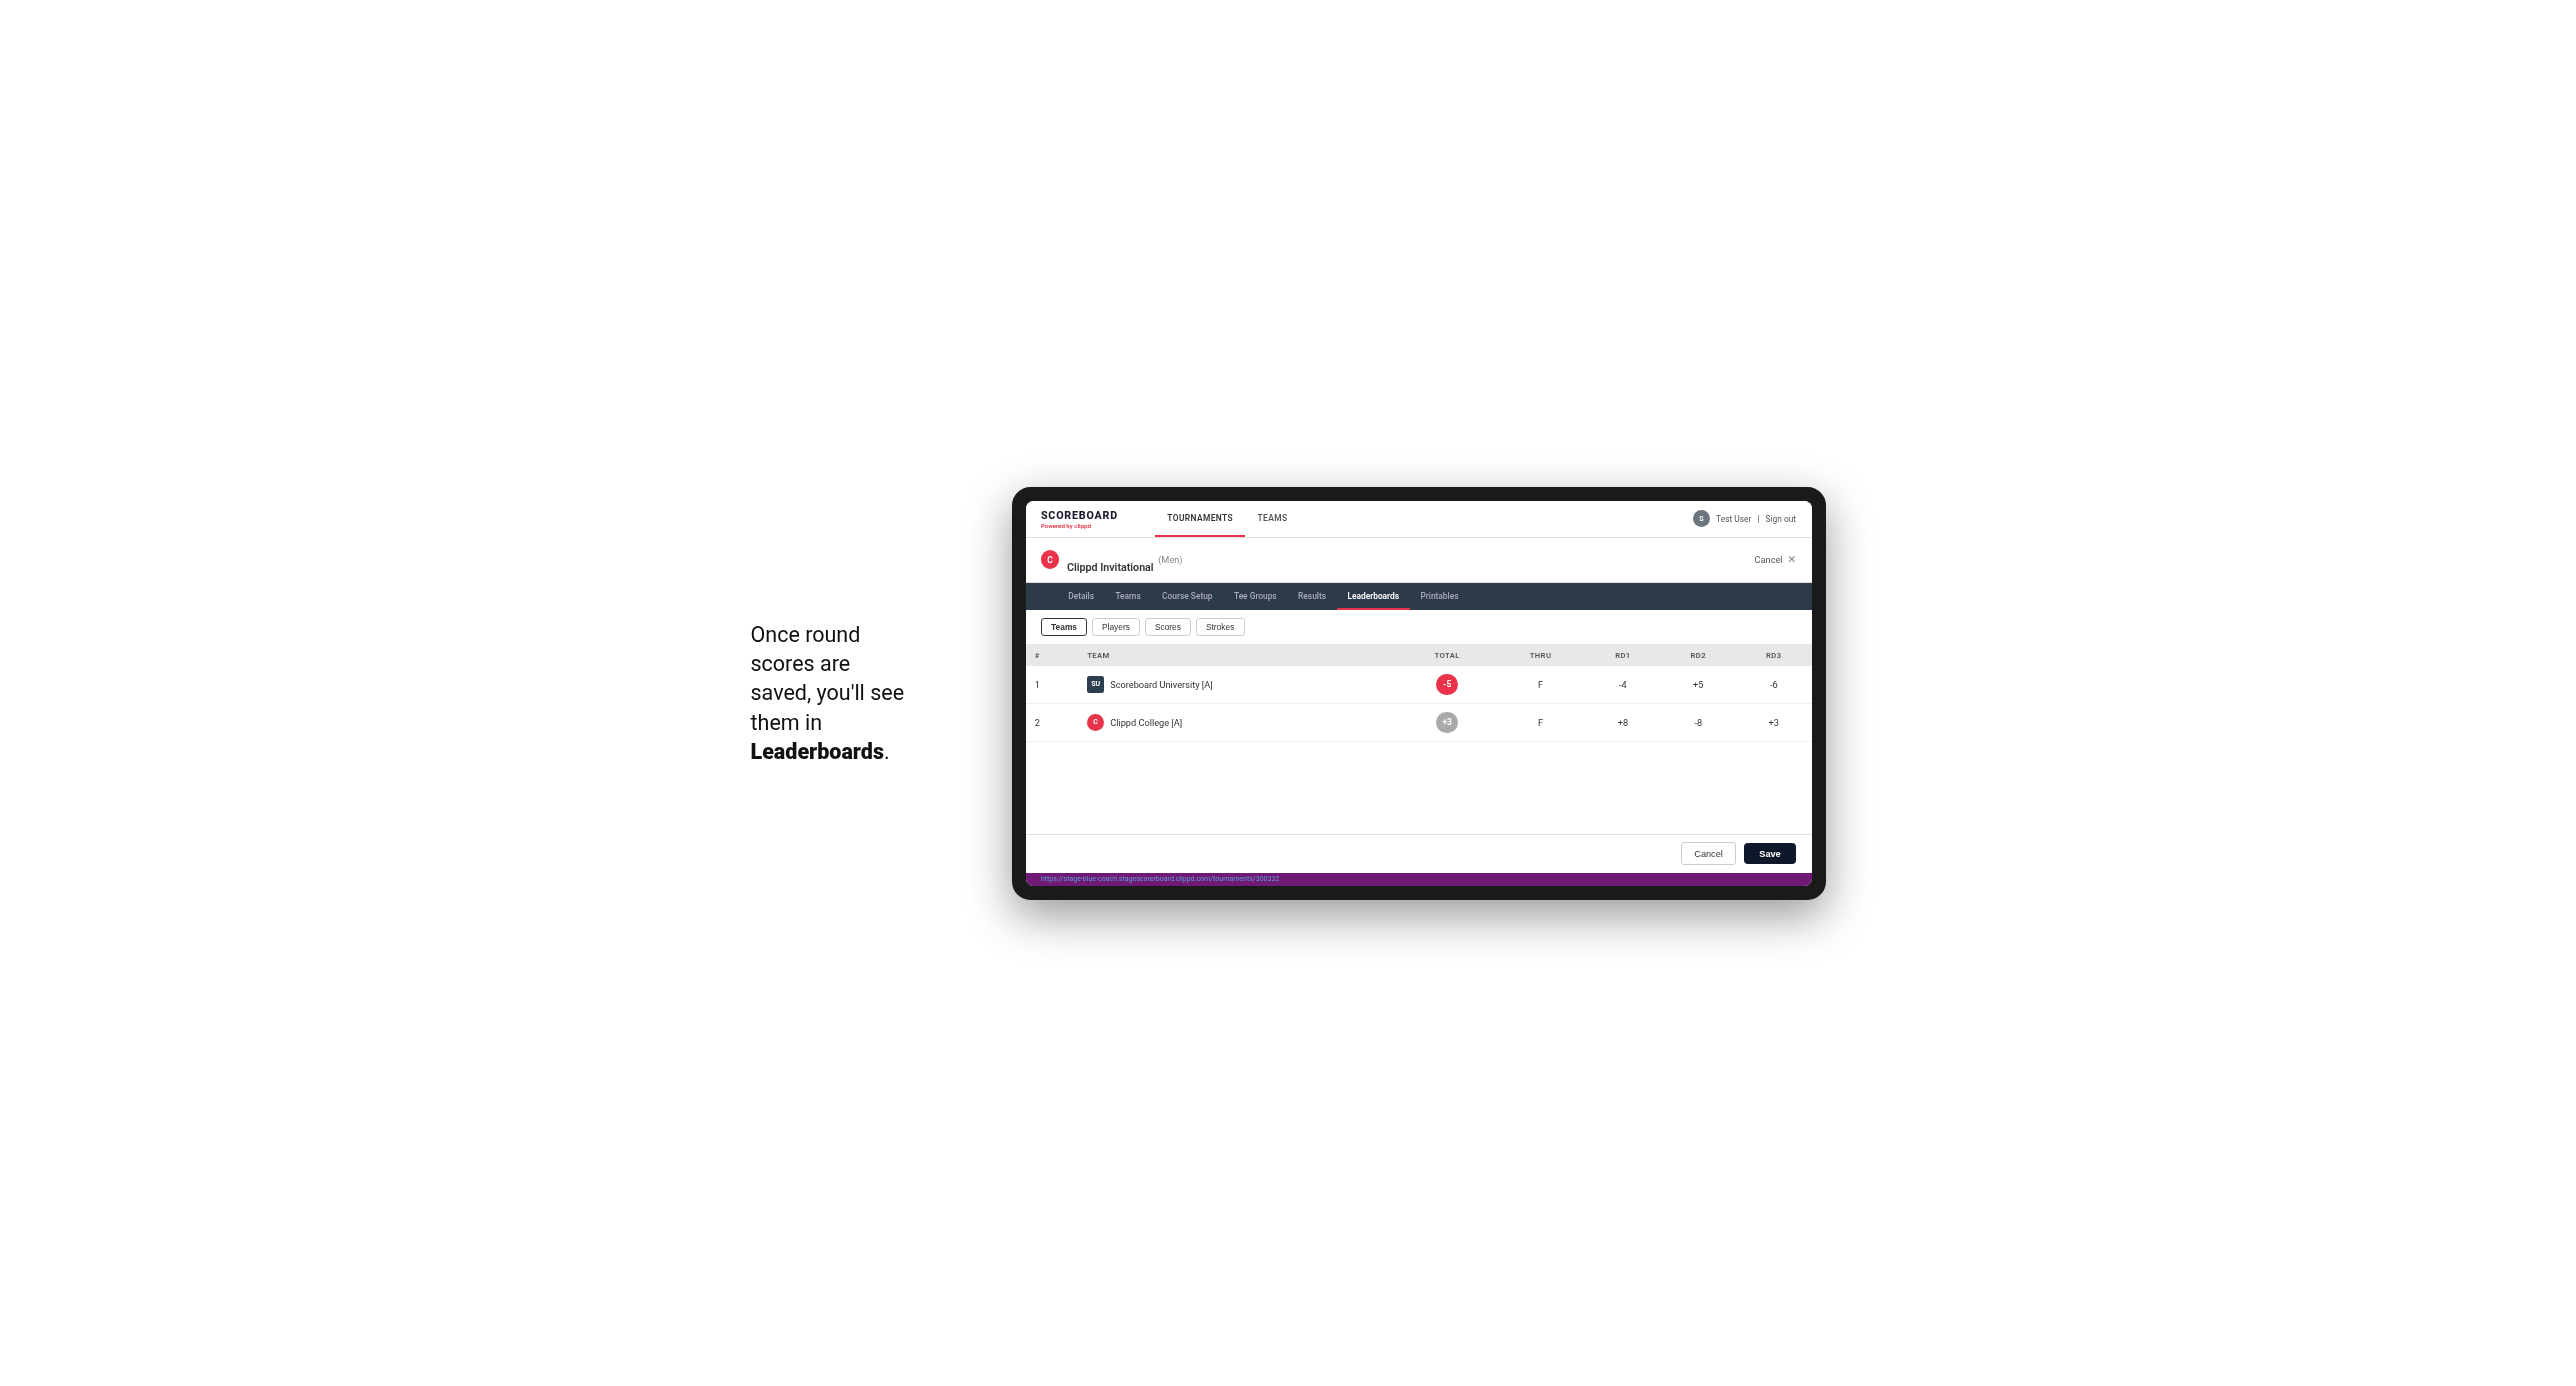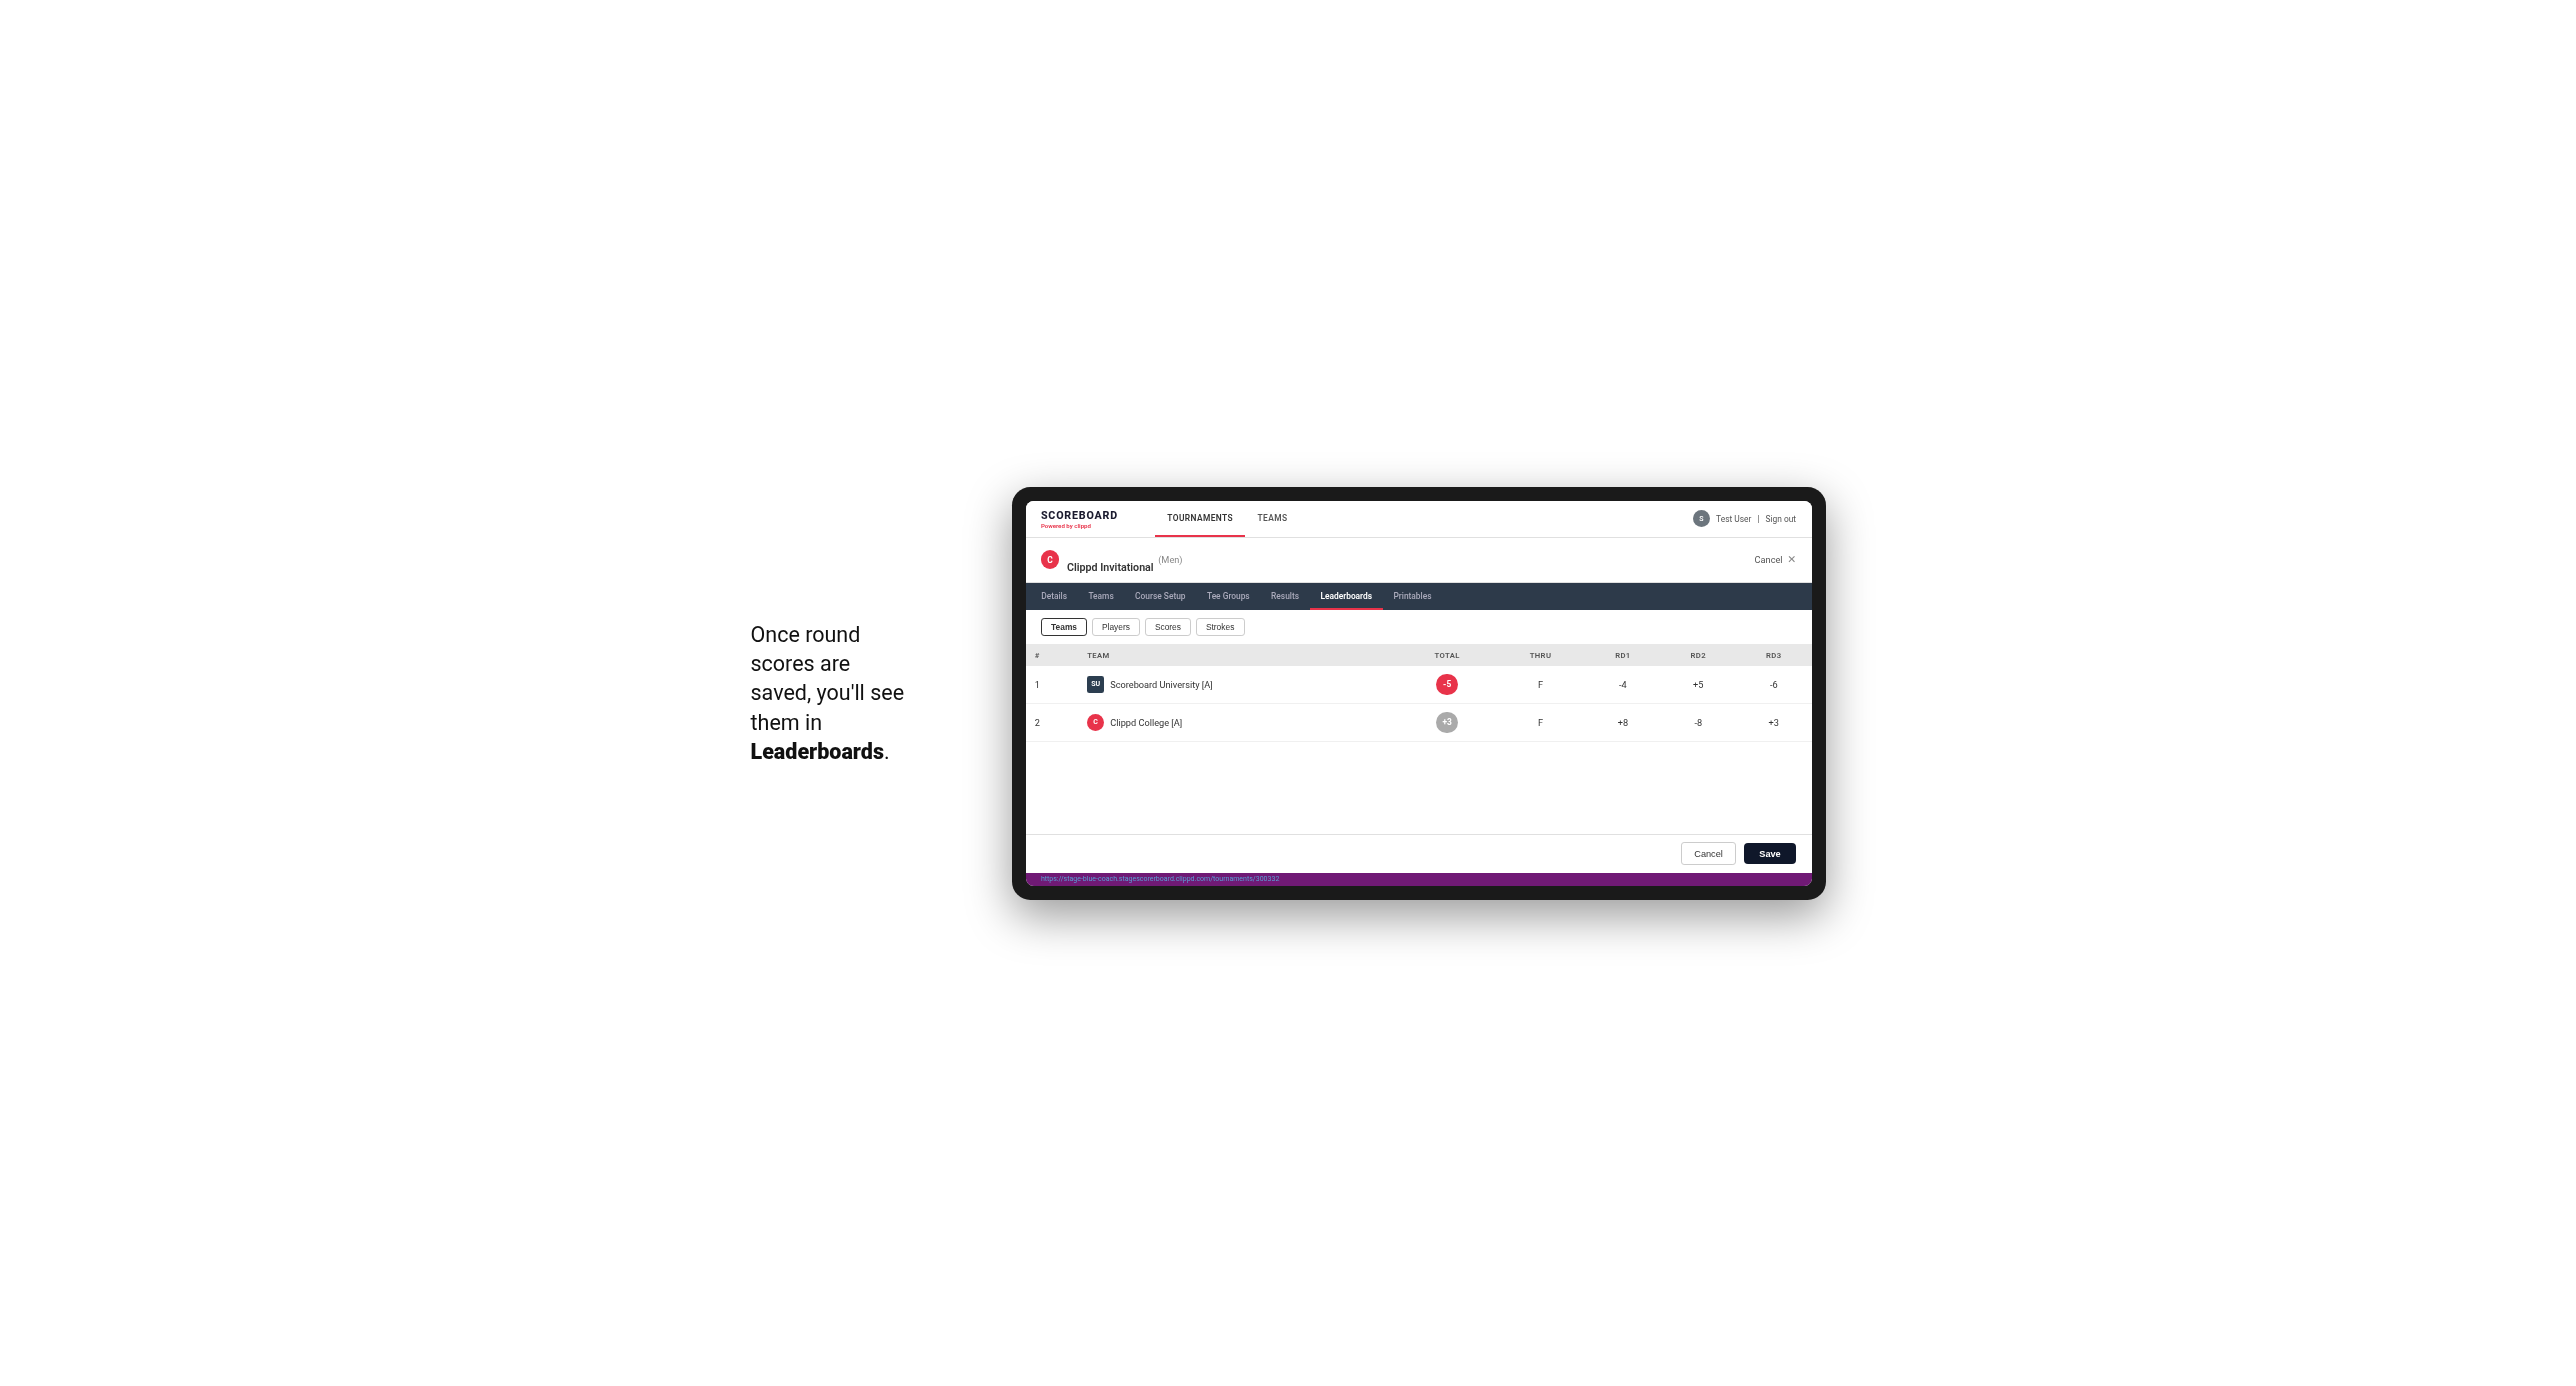--- a/index.html
+++ b/index.html
@@ -182,21 +182,21 @@
     .cancel-x {
       font-size: 10.7px;
       color: #888;
     }
 
     
     .sub-nav {
       background: #2c3e50;
       display: flex;
       align-items: stretch;
-      padding: 0 5px;
+      padding: 0 32px;
     }
 
     .sub-nav-tab {
       padding: 7.7px 10.7px;
       font-size: 8.4px;
       color: #ccc;
       cursor: pointer;
       font-weight: 500;
       border-bottom: 2.3px solid transparent;
     }

